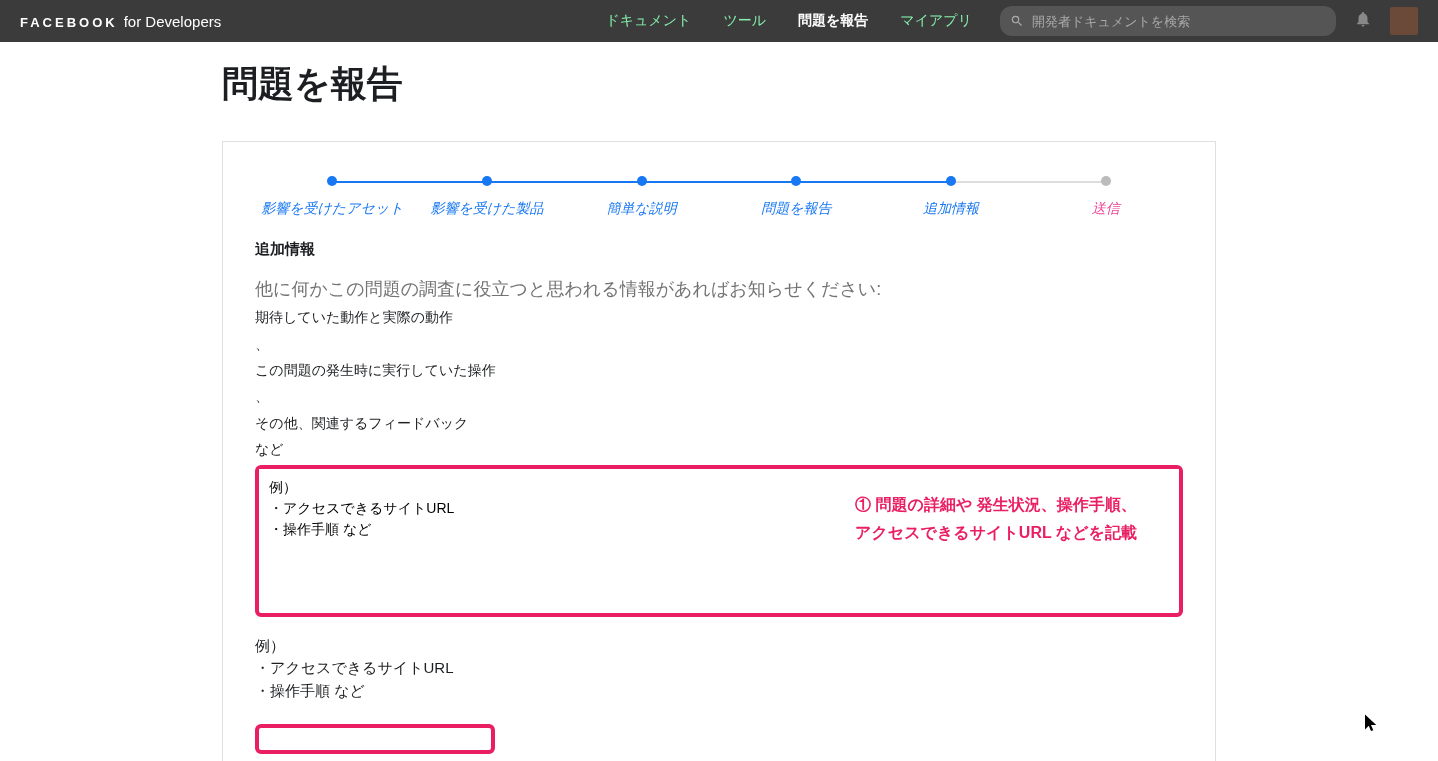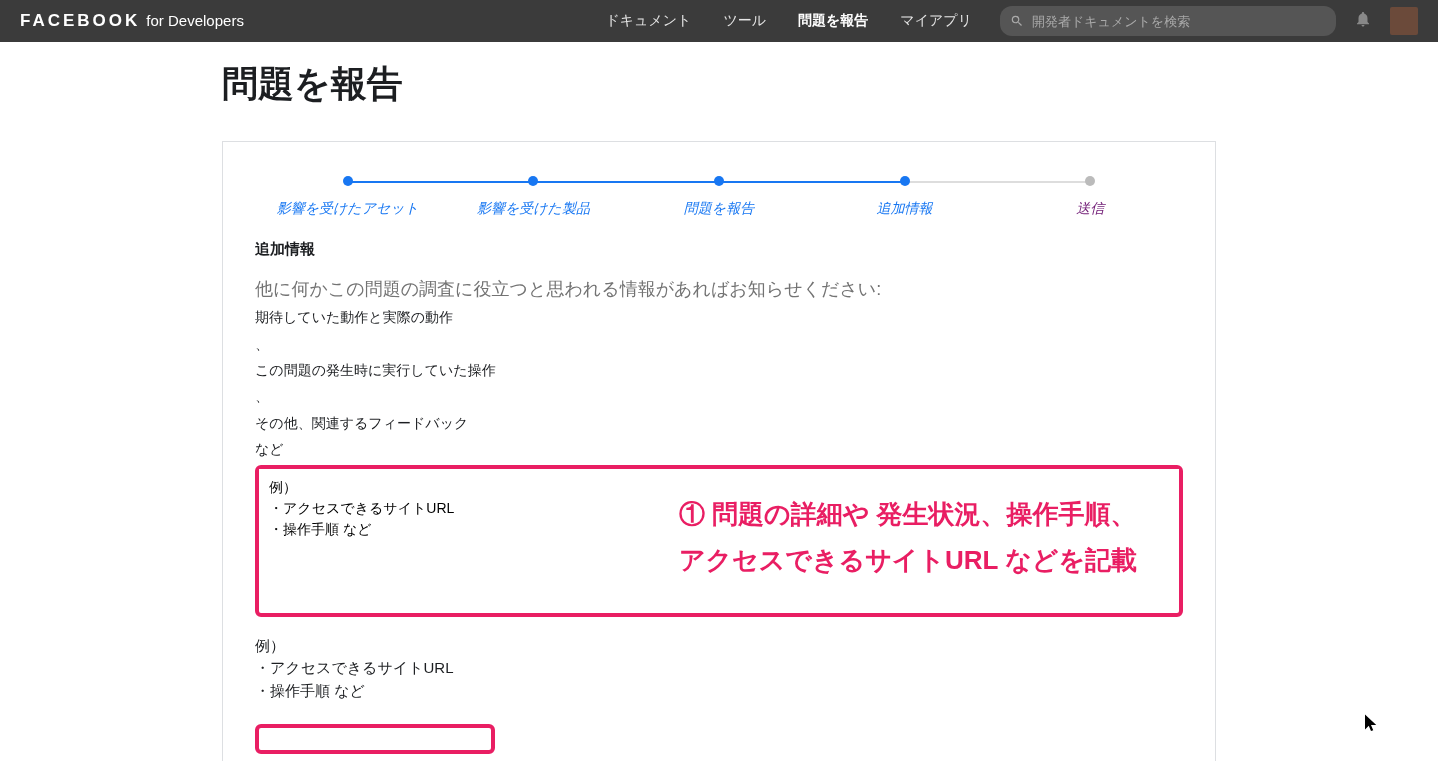--- a/index.html
+++ b/index.html
@@ -7,25 +7,25 @@
     
     .navbar {
       background: #3b3b3b;
       height: 42px;
       display: flex;
       align-items: center;
       padding: 0 20px;
       color: #fff;
     }
     .navbar-brand { display: flex; align-items: baseline; gap: 6px; }
-    .brand-main { font-weight: 700; letter-spacing: 3px; font-size: 17px; }
+    .brand-main { font-weight: 700; letter-spacing: 3px; font-size: 13px; }
     .brand-sub { font-size: 15px; font-weight: 300; }
     .nav-spacer { flex: 1; }
     .nav-links { display: flex; gap: 32px; align-items: center; margin-right: 28px; }
-    .nav-link { color: #e5e5e5; font-size: 14px; cursor: pointer; }
+    .nav-link { color: #86efac; font-size: 14px; cursor: pointer; }
     .nav-link.active { color: #fff; font-weight: 600; }
     .search-box {
       display: flex; align-items: center;
       background: #555; border-radius: 12px;
       padding: 4px 10px; width: 336px; height: 30px;
     }
     .search-box input {
       background: transparent; border: none; outline: none;
       color: #fff; font-size: 13px; flex: 1; margin-left: 8px;
     }
@@ -50,21 +50,21 @@
       background: #1877f2; margin: 0 auto; position: relative; z-index: 2;
     }
     .step-dot.inactive { background: #bbb; }
     .step-line {
       position: absolute; top: 5px; left: 50%; width: 100%;
       height: 2px; background: #1877f2; z-index: 1;
     }
     .step:last-child .step-line { display: none; }
     .step.to-inactive .step-line { background: #ddd; }
     .step-label { font-size: 14px; color: #1877f2; margin-top: 14px; font-style: italic; }
-    .step-label.inactive { color: #701a75; }
+    .step-label.inactive { color: #ec4899; }
     
     .section-title { font-size: 15px; font-weight: 600; margin-bottom: 18px; color: #1c1e21; }
     .help-text { font-size: 18px; color: #737373; line-height: 1.4; margin-bottom: 4px; }
     .help-list { font-size: 14px; color: #1c1e21; line-height: 1.6; margin-bottom: 4px; }
     
     .annotation-box-1 {
       border: 4px solid #e91e63;
       border-radius: 6px;
       margin: 2px 0 18px 0;
       position: relative;
@@ -72,21 +72,21 @@
     }
     .textarea-inner {
       width: 100%; min-height: 140px;
       padding: 8px 10px; border: none;
       font-size: 14px; font-family: inherit;
       resize: none; outline: none;
       line-height: 1.5;
     }
     .annotation-text-1 {
       position: absolute; right: 42px; top: 22px;
-      color: #e91e63; font-size: 26px; font-weight: 700;
+      color: #e91e63; font-size: 16px; font-weight: 700;
       text-shadow: 1px 1px 0 #fff, -1px -1px 0 #fff, 1px -1px 0 #fff, -1px 1px 0 #fff;
       line-height: 1.8;
       text-align: left;
     }
     
     .preview-label { font-size: 14px; color: #90949c; margin-bottom: 10px; }
     .preview-label a { color: #1877f2; text-decoration: none; }
     .preview-body { font-size: 15px; color: #1c1e21; line-height: 1.5; margin-bottom: 22px; }
     
     .date-section { position: relative; display: inline-block; }
@@ -138,20 +138,25 @@
     <div class="stepper">
       <div class="step">
         <div class="step-dot"></div>
           <div class="step-line"></div>
         <div class="step-label">影響を受けたアセット</div>
       </div>
       <div class="step">
         <div class="step-dot"></div>
           <div class="step-line"></div>
         <div class="step-label">影響を受けた製品</div>
+      </div>
+      <div class="step">
+        <div class="step-dot"></div>
+          <div class="step-line"></div>
+        <div class="step-label">簡単な説明</div>
       </div>
       <div class="step">
         <div class="step-dot"></div>
           <div class="step-line"></div>
         <div class="step-label">問題を報告</div>
       </div>
       <div class="step to-inactive">
         <div class="step-dot"></div>
           <div class="step-line"></div>
         <div class="step-label">追加情報</div>

